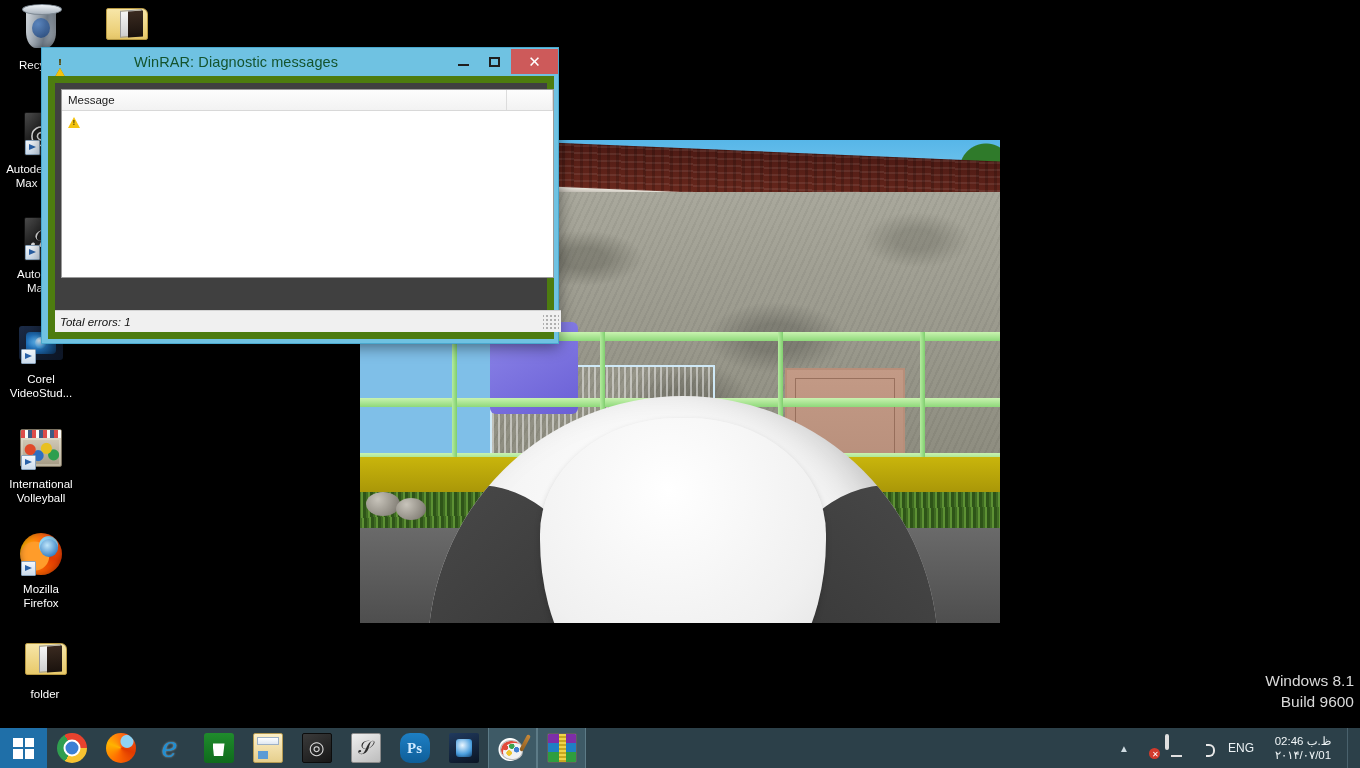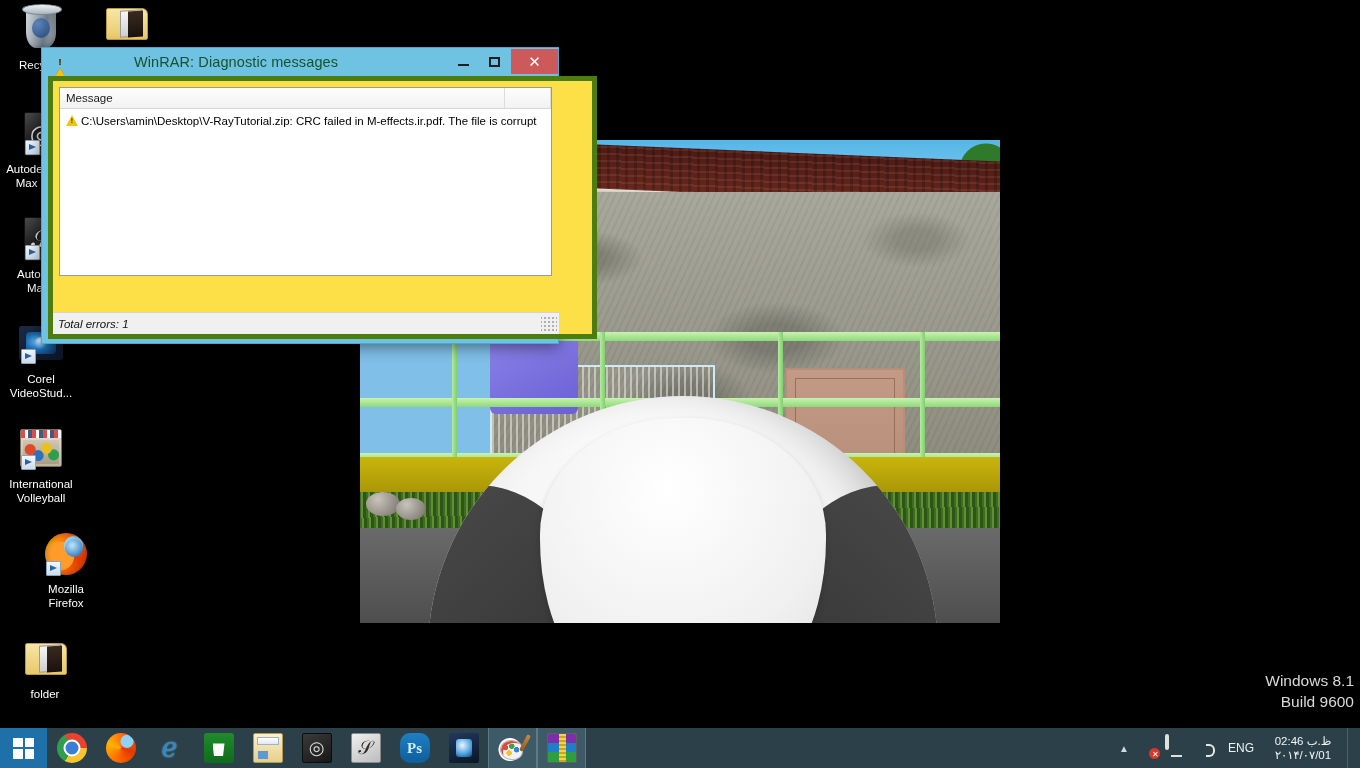--- a/index.html
+++ b/index.html
@@ -358,23 +358,23 @@
     background: #cd5a5a;
     color: #fff;
     font-size: 15px;
     margin-left: 1px;
     margin-right: 0;
     align-self: flex-start;
     margin-top: 1px;
   }
   #dialog-body {
     position: absolute; left: 6px; top: 28px;
-    width: 549px; height: 263px;
-    background: #fde047;
-    border: 5px solid #4d7c0f;
+    width: 506px; height: 263px;
+    background: #404040;
+    border: 7px solid #4d7c0f;
   }
   #message-list {
     position: absolute; left: 6px; top: 6px;
     width: 493px; height: 189px;
     background: #ffffff;
     border: 1px solid #9a9a9a;
   }
   #list-header {
     display: flex;
     height: 21px;
@@ -726,21 +726,21 @@
 
   <div class="desk-icon" style="left:0px;top:425px;">
     <div class="glyph">
       <div class="ic-vball"></div>
         <span class="shortcut-arrow" style="left:4px;bottom:3px;"></span>
     </div>
     <span class="label">International
 Volleyball</span>
   </div>
 
-  <div class="desk-icon" style="left:0px;top:530px;margin-left:25px;">
+  <div class="desk-icon" style="left:0px;top:530px;">
     <div class="glyph">
       <div class="ic-firefox"></div>
         <span class="shortcut-arrow" style="left:4px;bottom:2px;"></span>
     </div>
     <span class="label">Mozilla
 Firefox</span>
   </div>
 
   <div class="desk-icon" style="left:4px;top:635px;">
     <div class="glyph">
@@ -822,21 +822,20 @@
       <div id="message-list">
         <div id="list-header">
           <span class="col" id="col-message">Message</span>
           <span class="col" id="col-extra"></span>
         </div>
         <div id="list-rows">
           <div class="msg-row">
             <span class="tri-wrap">
                 <span class="tri-small"></span>
               </span>
-            <span>C:\Users\amin\Desktop\V-RayTutorial.zip: CRC failed in M-effects.ir.pdf. The file is corrupt</span>
           </div>
         </div>
       </div>
 
 
       <div id="status-bar">
         <span id="status-text">Total errors: 1</span>
         <span id="resize-grip"></span>
       </div>
 

